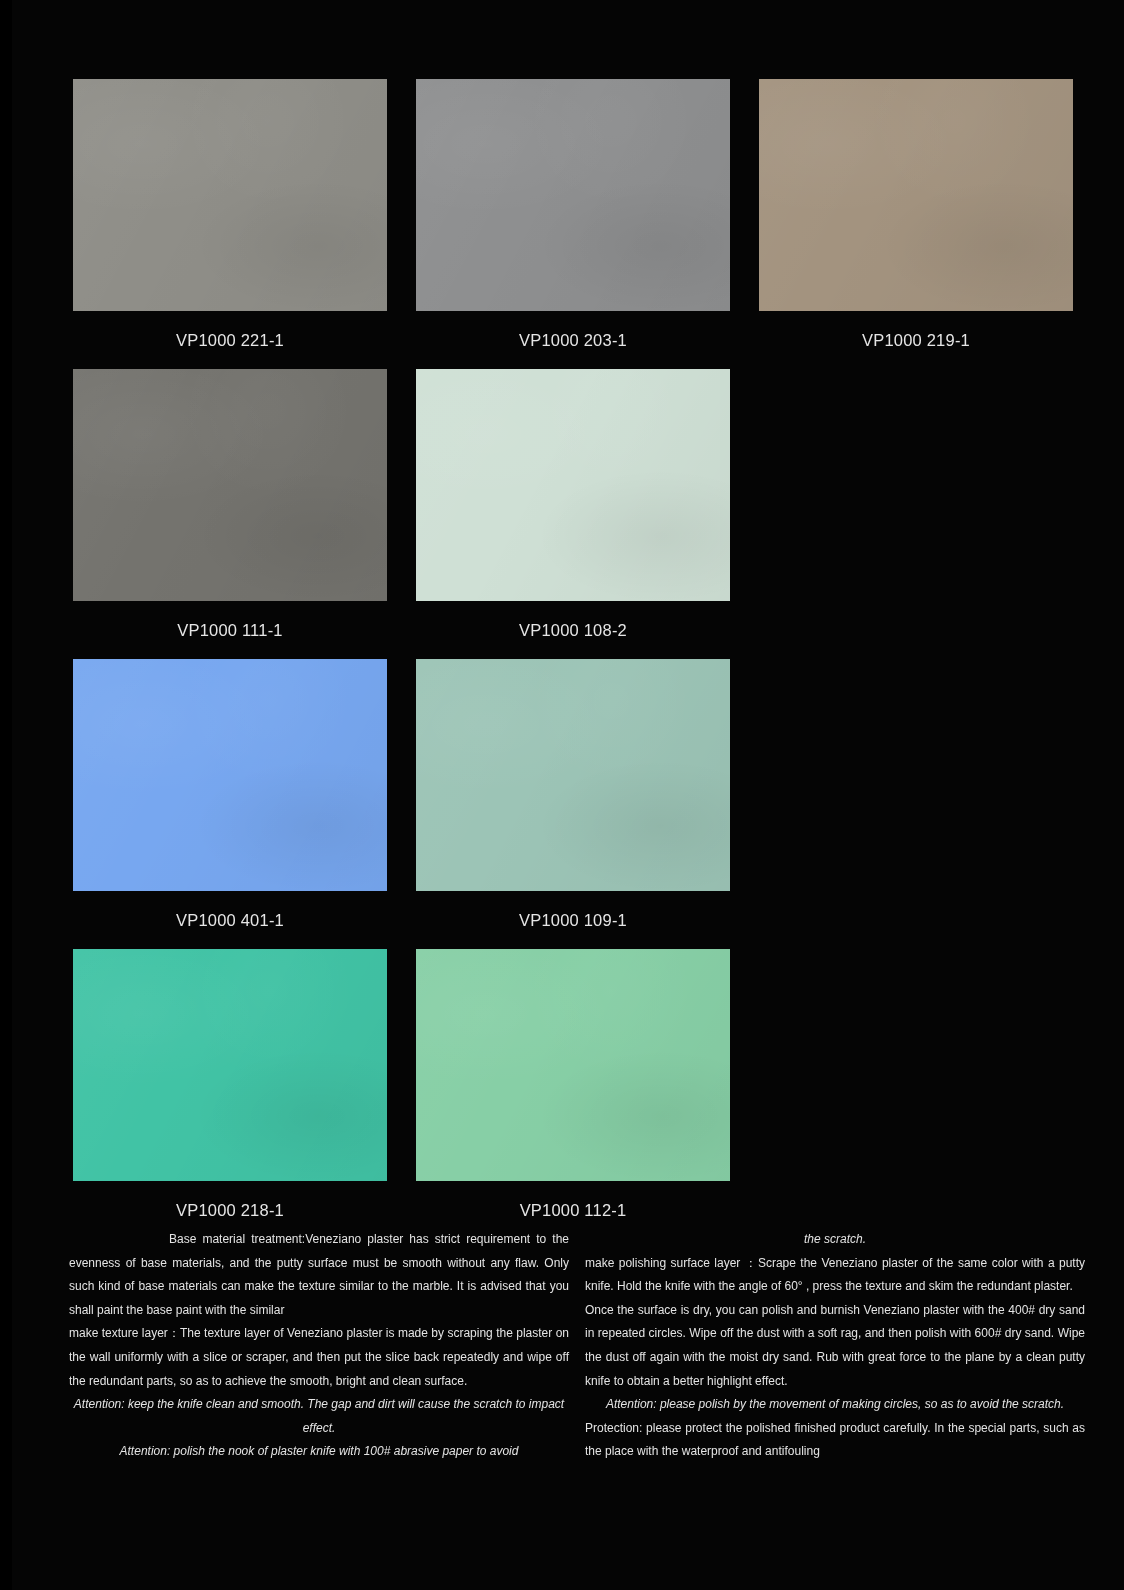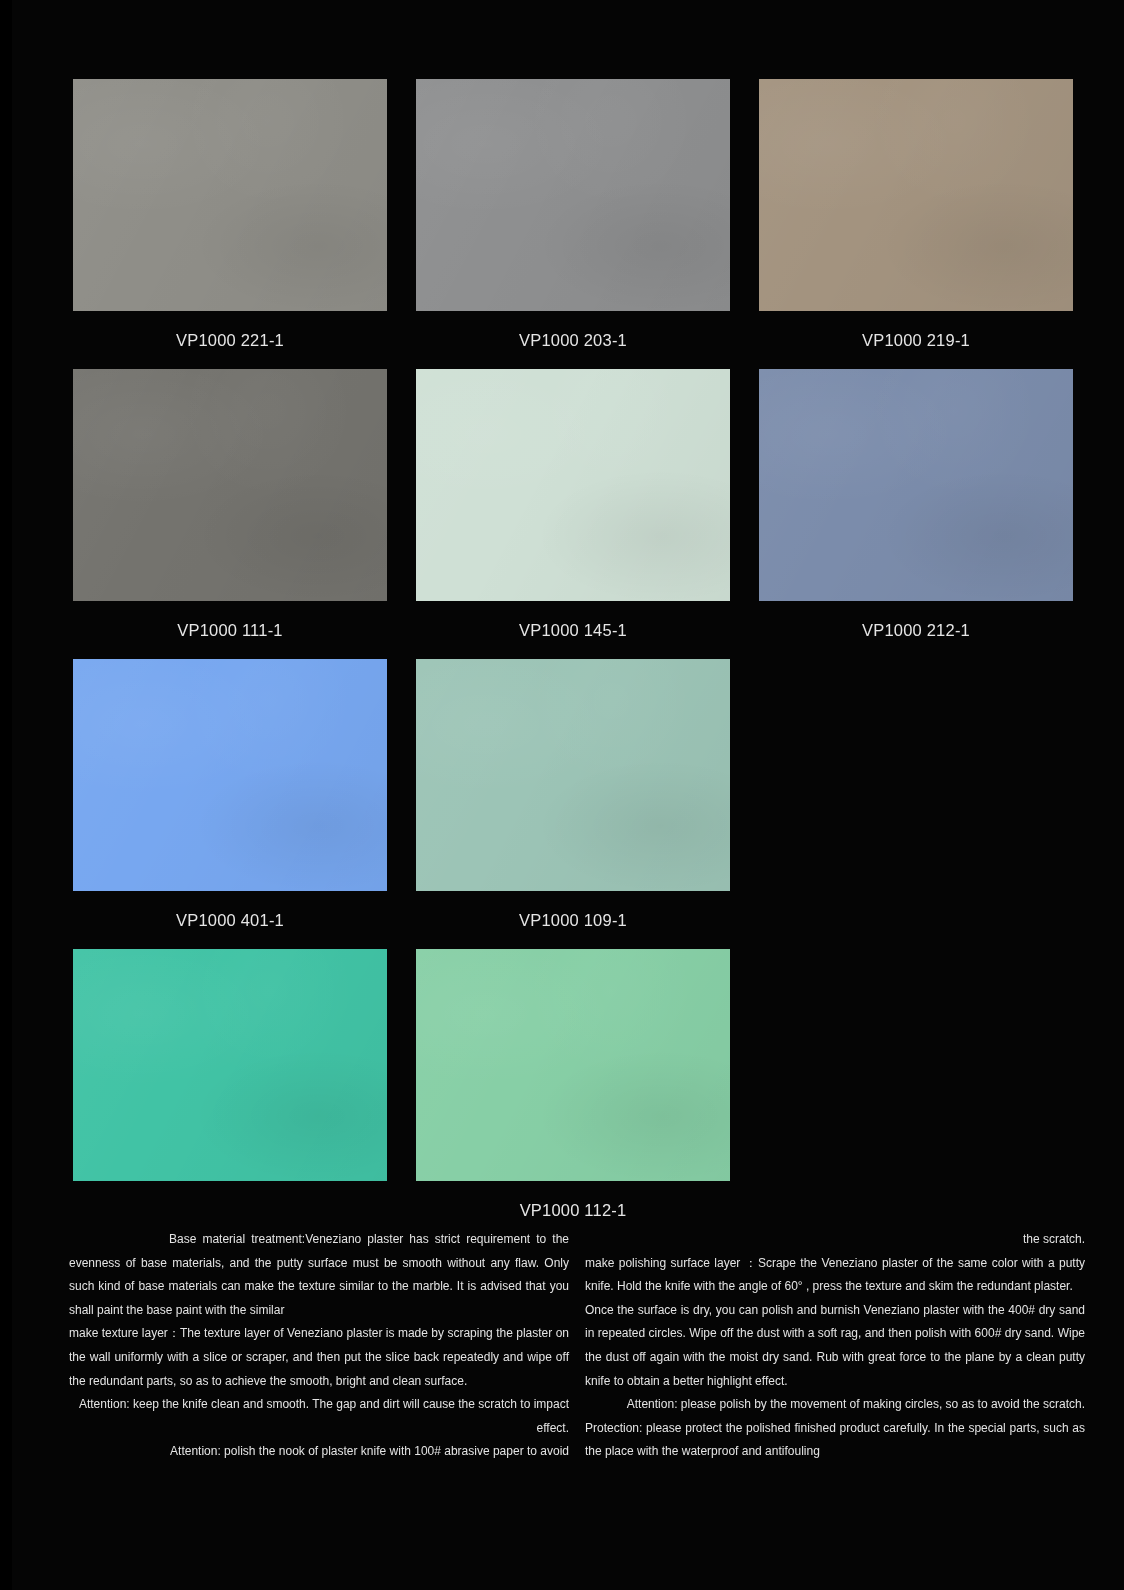--- a/index.html
+++ b/index.html
@@ -88,21 +88,22 @@
     font-size: 12px;
     line-height: 23.6px;
     color: #e4e4e4;
   }
   .col p {
     margin: 0;
     text-align: justify;
     text-justify: inter-word;
   }
   .col p.nojust {
-    text-align: right;
+    text-align: center;
+    font-style: italic;
   }
   .col p.indent-run {
     text-indent: 100px;
   }
 </style>
 </head>
 <body>
 
 <div id="page" style="background: rgb(5, 5, 5);">
 
@@ -123,42 +124,39 @@
       </div>
     </div>
 
     <div class="grid-row">
       <div class="cell">
         <div class="swatch" style="background-color: rgb(116, 115, 110);"></div>
         <span class="swatch-label">VP1000 111-1</span>
       </div>
       <div class="cell">
         <div class="swatch" style="background-color: rgb(207, 224, 213);"></div>
-        <span class="swatch-label">VP1000 145-1</span>
-      </div>
-      <div class="cell">
-        <div class="swatch" style="background-color: rgb(123, 140, 171);"></div>
-        <span class="swatch-label">VP1000 212-1</span>
+        <span class="swatch-label">VP1000 108-2</span>
       </div>
     </div>
 
     <div class="grid-row">
       <div class="cell">
         <div class="swatch" style="background-color: rgb(119, 167, 240);"></div>
         <span class="swatch-label">VP1000 401-1</span>
       </div>
       <div class="cell">
         <div class="swatch" style="background-color: rgb(156, 196, 182);"></div>
         <span class="swatch-label">VP1000 109-1</span>
       </div>
     </div>
 
     <div class="grid-row">
       <div class="cell">
         <div class="swatch" style="background-color: rgb(65, 195, 165);"></div>
+        <span class="swatch-label">VP1000 218-1</span>
       </div>
       <div class="cell">
         <div class="swatch" style="background-color: rgb(135, 207, 166);"></div>
         <span class="swatch-label">VP1000 112-1</span>
       </div>
     </div>
 
   </div>
 
   <div class="textblock">

